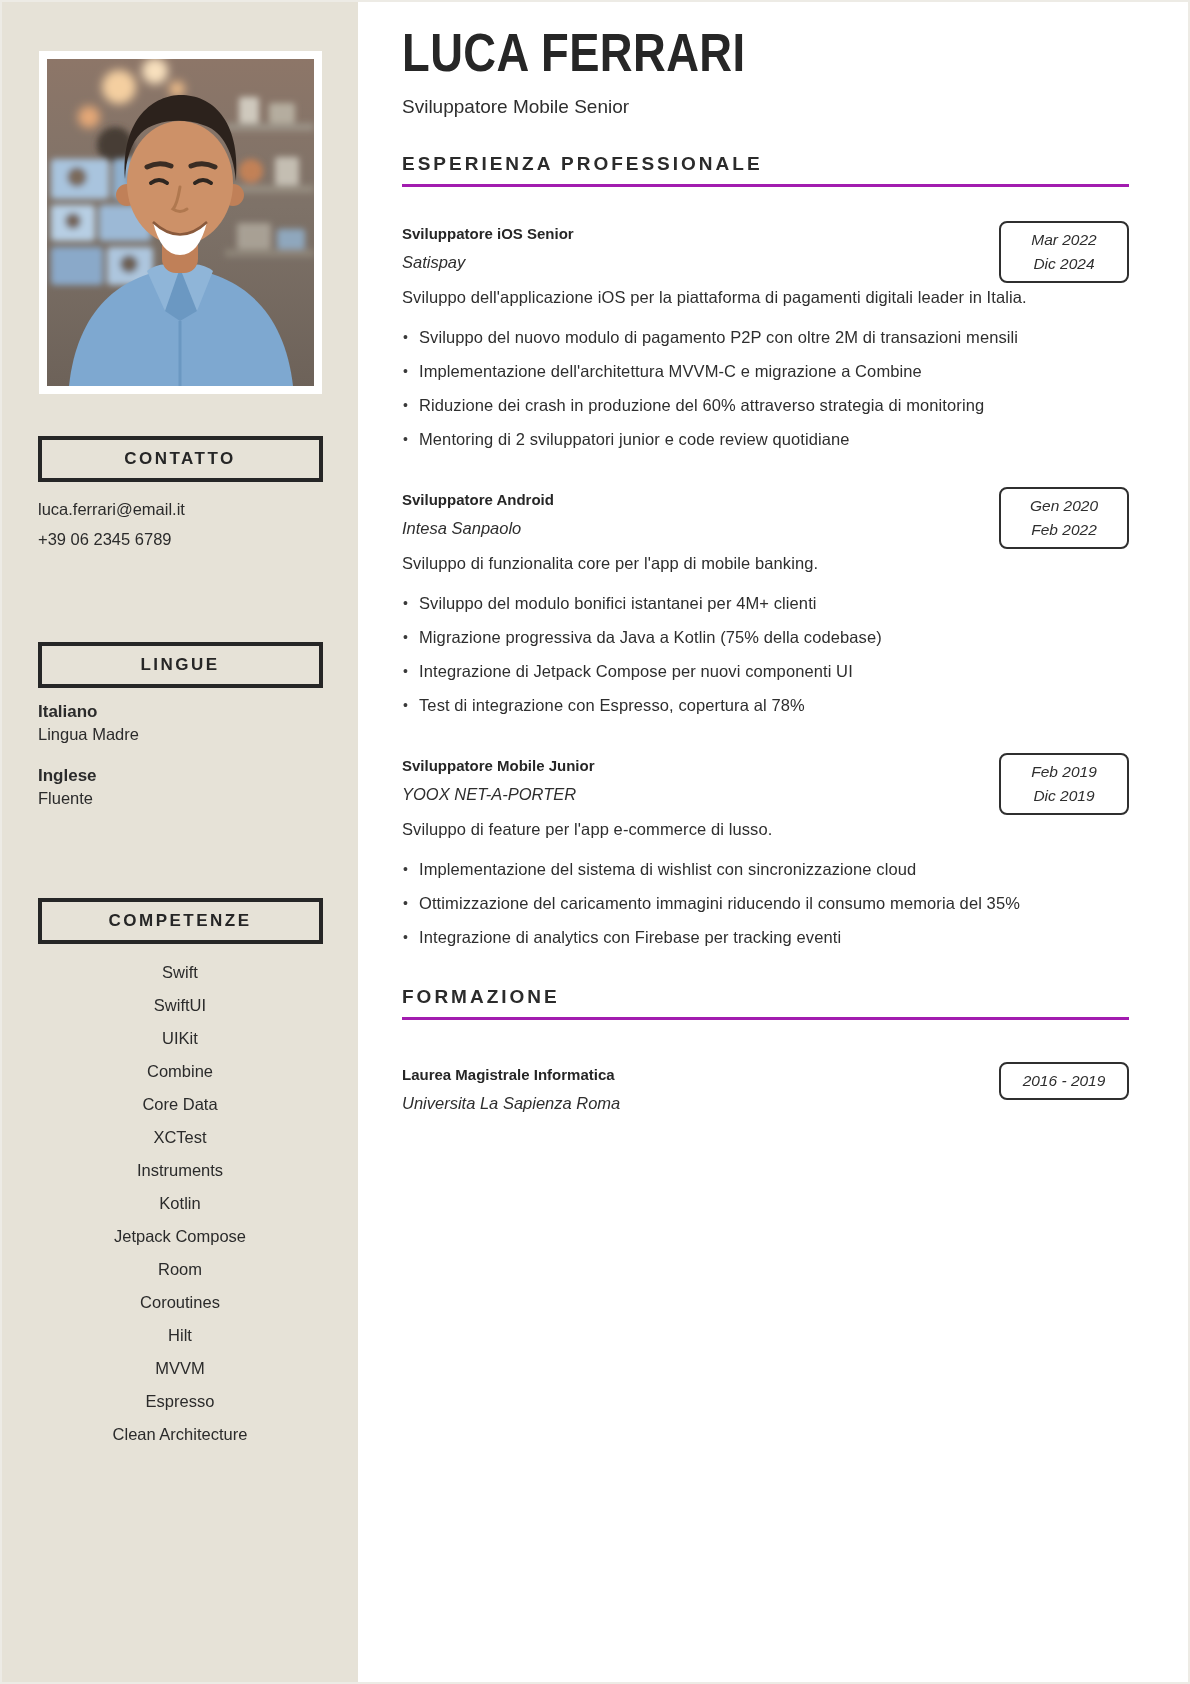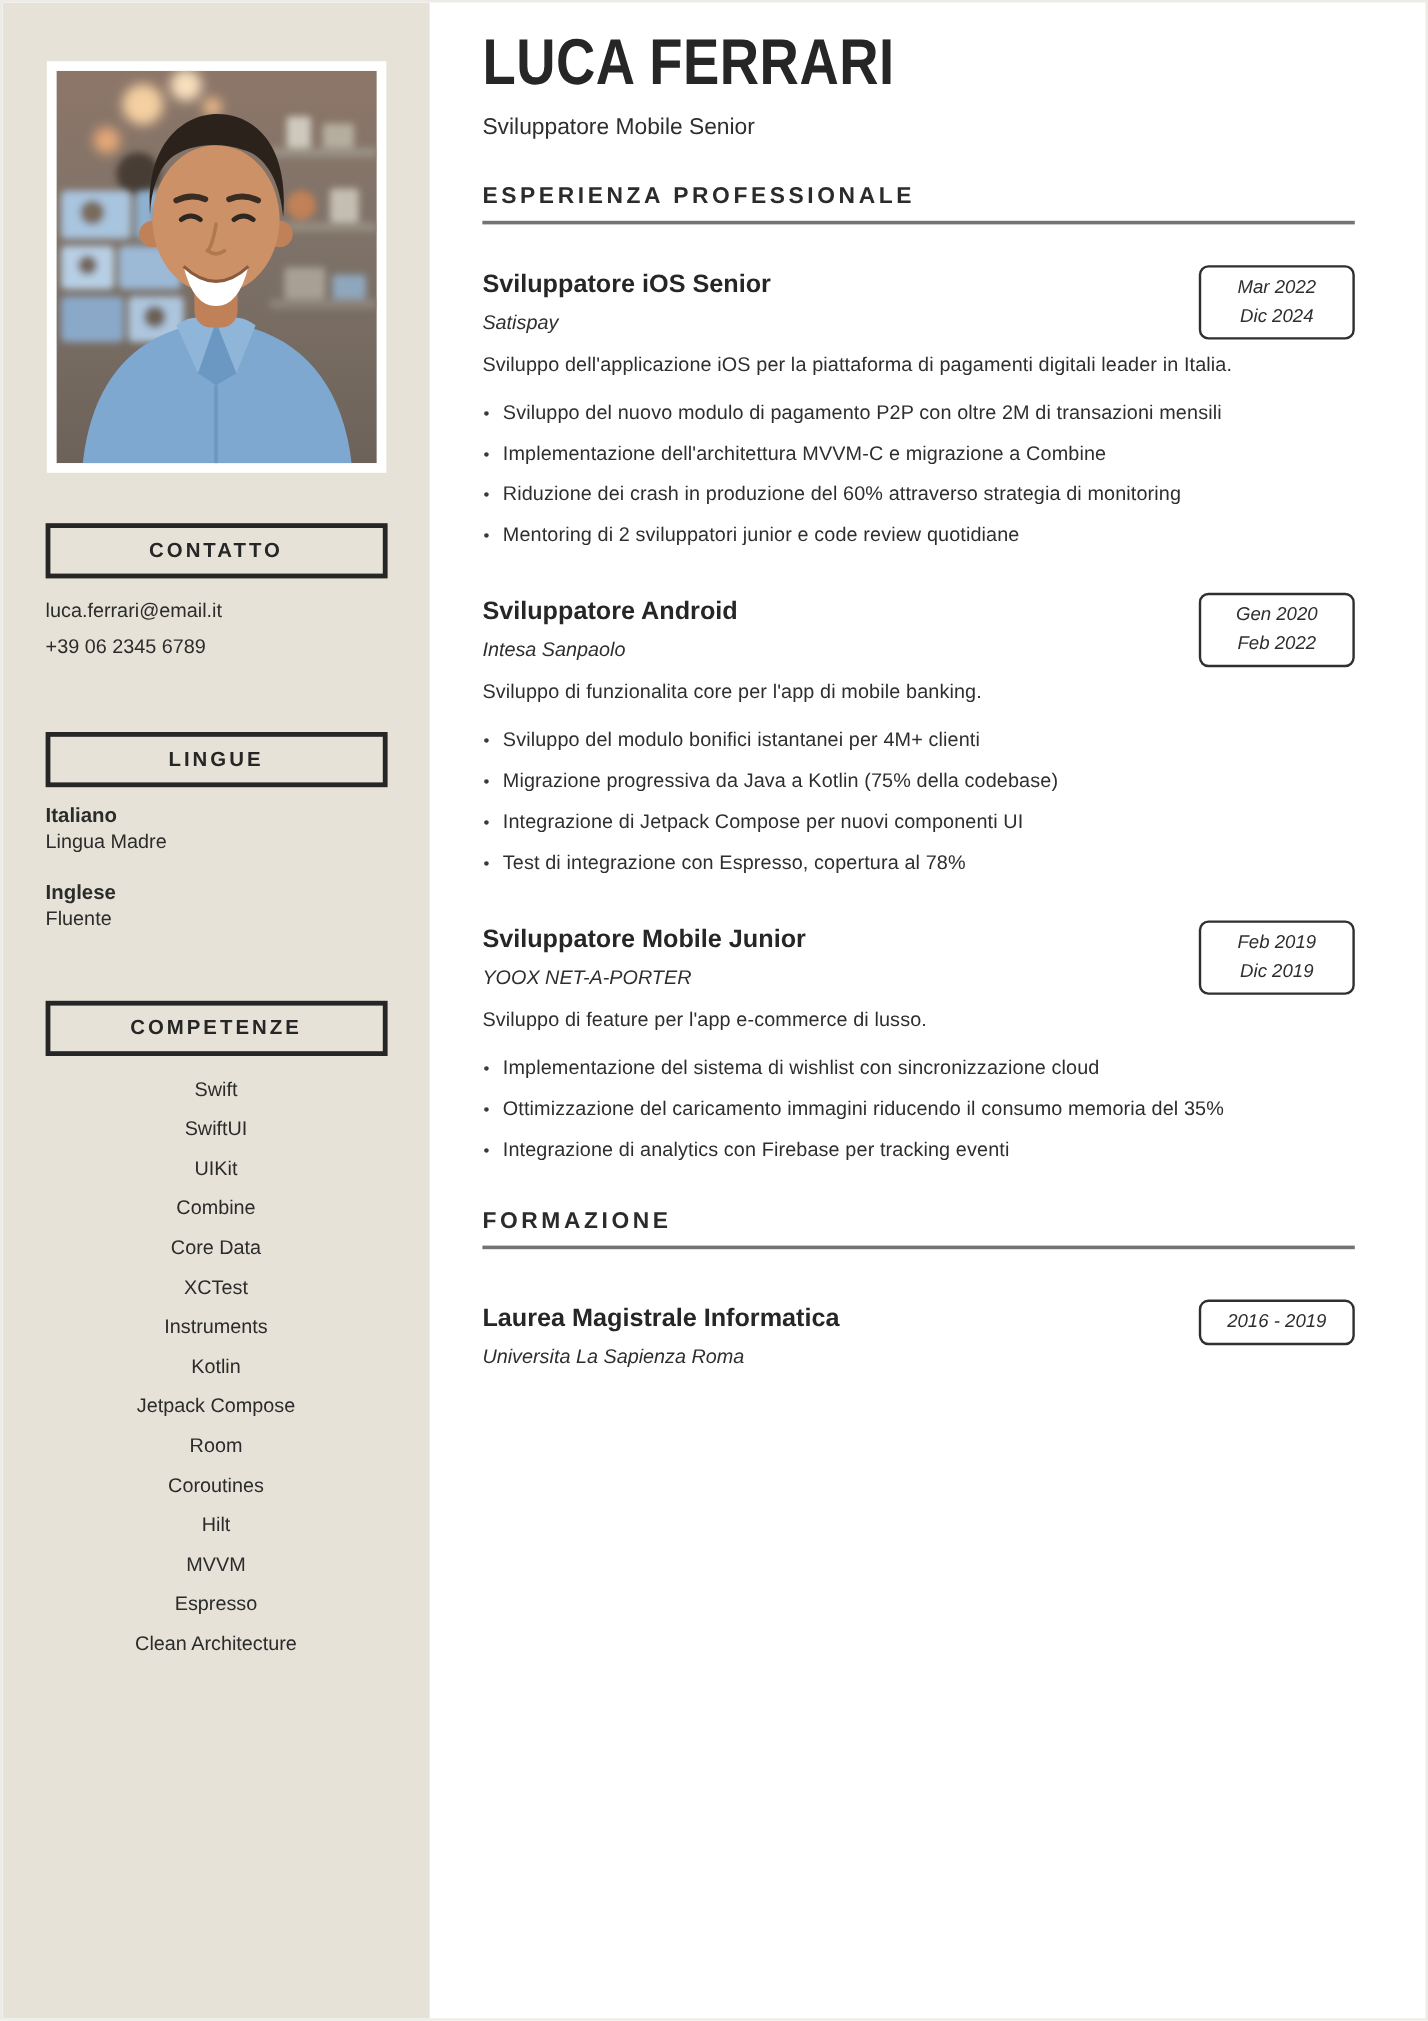--- a/index.html
+++ b/index.html
@@ -14,43 +14,43 @@
     background:#e6e2d7;box-sizing:border-box;padding-top:49px;
   }
   .photo-frame{width:267px;margin:0 auto;background:#fff;padding:8px;}
   .photo{display:block;width:267px;height:327px;}
   .side-box{
     width:277px;margin:0 auto;border:4px solid #262626;text-align:center;
     padding:9px 0;font-weight:bold;font-size:17px;letter-spacing:2.5px;color:#262626;
     background:transparent;
   }
   .side-box.first{margin-top:42px;}
-  .side-box.gap{margin-top:56px;}
+  .side-box.gap{margin-top:88px;}
   .side-content{padding:12px 36px 0 36px;font-size:16.5px;color:#2b2b2b;}
   .contact-line{line-height:30px;}
   .lang-item{margin-bottom:18px;}
   .lang-name{font-weight:bold;font-size:17px;line-height:23px;}
   .lang-level{line-height:23px;}
   .skill{line-height:33px;text-align:center;}
   
   .main{
     position:absolute;left:356px;top:0;width:834px;box-sizing:border-box;
     padding:21px 63px 0 44px;
   }
   .name{
     margin:0;font-size:54px;line-height:58px;font-weight:bold;color:#262626;
     transform:scaleX(0.84);transform-origin:left;white-space:nowrap;letter-spacing:0.5px;
   }
   .subtitle{font-size:19px;margin-top:15px;color:#2e2e2e;}
   .section-header{
     margin-top:35px;font-size:19px;font-weight:bold;letter-spacing:3px;color:#2b2b2b;
-    padding-bottom:9px;border-bottom:3px solid #737373;
+    padding-bottom:9px;border-bottom:3px solid #a21caf;
   }
   .entry{position:relative;margin-top:38px;}
-  .entry-title{font-size:21px;font-weight:bold;color:#262626;margin:0 0 11px 0;}
+  .entry-title{font-size:15px;font-weight:bold;color:#262626;margin:0 0 11px 0;}
   .entry-company{font-size:16.5px;font-style:italic;margin:0 0 12px 0;}
   .entry-body{max-width:645px;font-size:16.5px;line-height:27px;letter-spacing:0.1px;}
   .summary{margin:0 0 13px 0;}
   ul.bullets{list-style:none;margin:0;padding:0;}
   ul.bullets li{position:relative;padding-left:17px;margin-bottom:7px;}
   ul.bullets li .dot{
     position:absolute;left:1px;top:0;font-size:14px;color:#3a3a3a;
   }
   .date-badge{
     position:absolute;right:0;top:-4px;min-width:94px;

